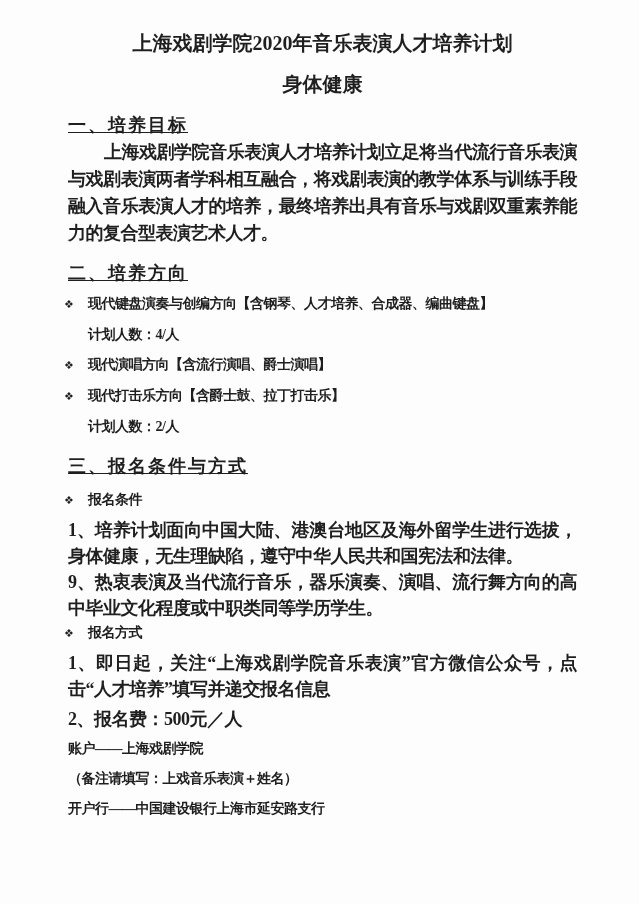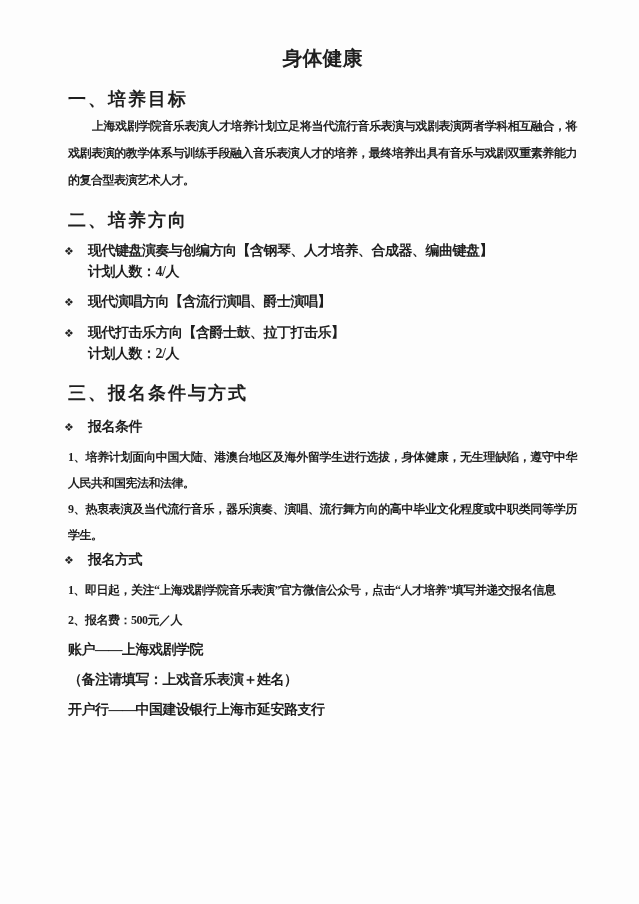--- a/index.html
+++ b/index.html
@@ -24,26 +24,27 @@
     text-align: center;
     font-size: 20px;
     line-height: 25px;
     margin-top: 16px;
   }
   .h1 {
     font-size: 18px;
     letter-spacing: 2px;
     line-height: 24px;
     margin-top: 16px;
+    text-decoration: underline;
   }
   .h1.h1-2 { margin-top: 14px; }
   .h1.h1-3 { margin-top: 17px; }
 
   .para {
-    font-size: 12px;
+    font-size: 18px;
     letter-spacing: -0.5px;
     line-height: 27px;
     text-align: justify;
   }
   .intro {
     margin-top: 2px;
     text-indent: 2em;
   }
 
   .bullet-row {
@@ -59,40 +60,42 @@
     font-size: 11px;
     font-family: "DejaVu Sans", sans-serif;
   }
   .row-first { margin-top: 9px; }
   .row-next  { margin-top: 10px; }
   .plan-line {
     padding-left: 20px;
     line-height: 20px;
     font-size: 14px;
     letter-spacing: -0.5px;
+    margin-top: 10px;
   }
 
   .cond-label-row { margin-top: 12px; }
   .cond-para-1 { margin-top: 6px; line-height: 26px; }
   .cond-para-2 { margin-top: 0px;  line-height: 26px; }
   .method-label-row { margin-top: 2px; }
   .method-para-1 { margin-top: 6px; line-height: 26px; }
   .method-para-2 { margin-top: 4px; line-height: 26px; }
   .pay-line {
     font-size: 14px;
     letter-spacing: -0.5px;
     line-height: 26px;
     margin-top: 4px;
   }
 </style>
 </head>
 <body>
 
 <div class="doc">
 
+  <div class="title">上海戏剧学院2020年音乐表演人才培养计划</div>
   <div class="subtitle">身体健康</div>
 
   <div class="h1 h1-1">一、培养目标</div>
   <p class="para intro">上海戏剧学院音乐表演人才培养计划立足将当代流行音乐表演与戏剧表演两者学科相互融合，将戏剧表演的教学体系与训练手段融入音乐表演人才的培养，最终培养出具有音乐与戏剧双重素养能力的复合型表演艺术人才。</p>
 
   <div class="h1 h1-2">二、培养方向</div>
 
   <div class="bullet-row row-first">
     <span class="diamond">❖</span>
     <span>现代键盘演奏与创编方向【含钢琴、人才培养、合成器、编曲键盘】</span>

